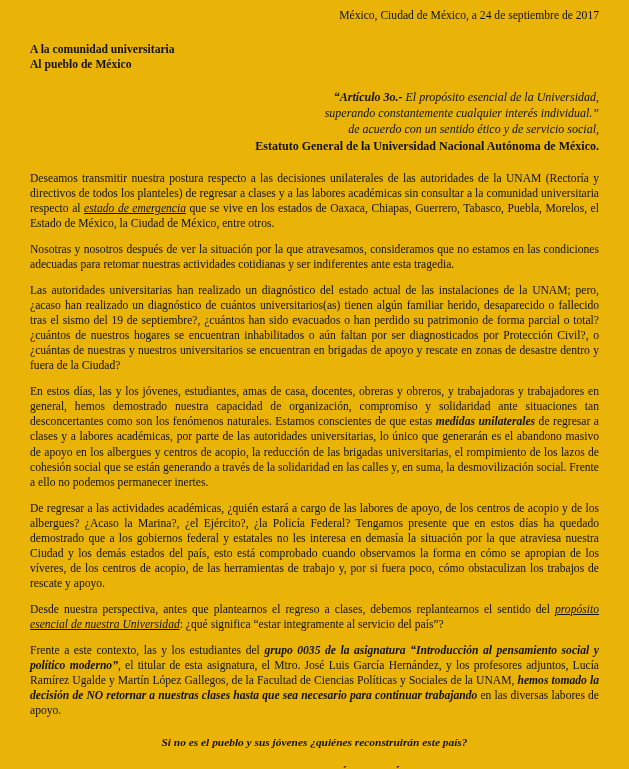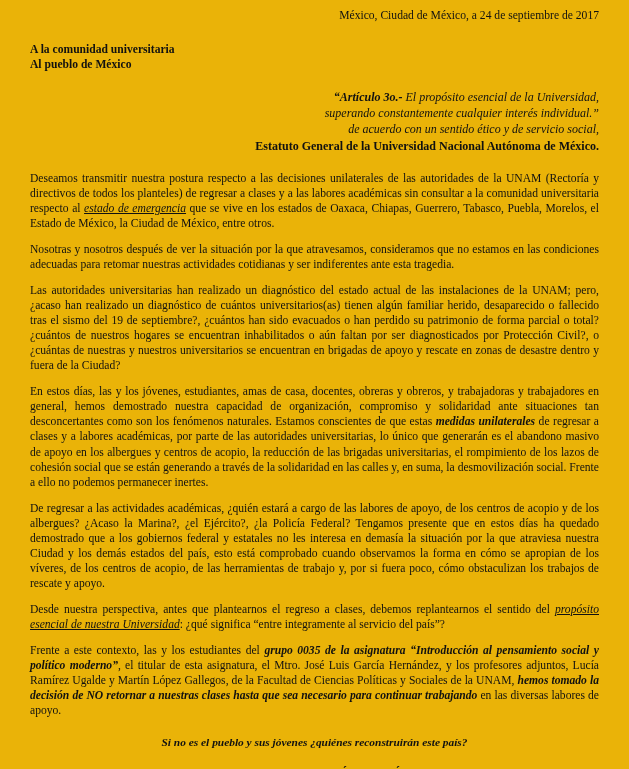--- a/index.html
+++ b/index.html
@@ -109,21 +109,21 @@
   <p class="body-par"><span>Deseamos transmitir nuestra postura respecto a las decisiones unilaterales de las autoridades de la UNAM (Rectoría y directivos de todos los planteles) de regresar a clases y a las labores académicas sin consultar a la comunidad universitaria respecto al </span><span class="em">estado de emergencia</span><span> que se vive en los estados de Oaxaca, Chiapas, Guerrero, Tabasco, Puebla, Morelos, el Estado de México, la Ciudad de México, entre otros.</span></p>
 
   <p class="body-par">Nosotras y nosotros después de ver la situación por la que atravesamos, consideramos que no estamos en las condiciones adecuadas para retomar nuestras actividades cotidianas y ser indiferentes ante esta tragedia.</p>
 
   <p class="body-par">Las autoridades universitarias han realizado un diagnóstico del estado actual de las instalaciones de la UNAM; pero, ¿acaso han realizado un diagnóstico de cuántos universitarios(as) tienen algún familiar herido, desaparecido o fallecido tras el sismo del 19 de septiembre?, ¿cuántos han sido evacuados o han perdido su patrimonio de forma parcial o total? ¿cuántos de nuestros hogares se encuentran inhabilitados o aún faltan por ser diagnosticados por Protección Civil?, o ¿cuántas de nuestras y nuestros universitarios se encuentran en brigadas de apoyo y rescate en zonas de desastre dentro y fuera de la Ciudad?</p>
 
   <p class="body-par"><span>En estos días, las y los jóvenes, estudiantes, amas de casa, docentes, obreras y obreros, y trabajadoras y trabajadores en general, hemos demostrado nuestra capacidad de organización, compromiso y solidaridad ante situaciones tan desconcertantes como son los fenómenos naturales. Estamos conscientes de que estas </span><span class="bold">medidas unilaterales</span><span> de regresar a clases y a labores académicas, por parte de las autoridades universitarias, lo único que generarán es el abandono masivo de apoyo en los albergues y centros de acopio, la reducción de las brigadas universitarias, el rompimiento de los lazos de cohesión social que se están generando a través de la solidaridad en las calles y, en suma, la desmovilización social. Frente a ello no podemos permanecer inertes.</span></p>
 
   <p class="body-par">De regresar a las actividades académicas, ¿quién estará a cargo de las labores de apoyo, de los centros de acopio y de los albergues? ¿Acaso la Marina?, ¿el Ejército?, ¿la Policía Federal? Tengamos presente que en estos días ha quedado demostrado que a los gobiernos federal y estatales no les interesa en demasía la situación por la que atraviesa nuestra Ciudad y los demás estados del país, esto está comprobado cuando observamos la forma en cómo se apropian de los víveres, de los centros de acopio, de las herramientas de trabajo y, por si fuera poco, cómo obstaculizan los trabajos de rescate y apoyo.</p>
 
-  <p class="body-par"><span>Desde nuestra perspectiva, antes que plantearnos el regreso a clases, debemos replantearnos el sentido del </span><span class="em">propósito esencial de nuestra Universidad</span><span>: ¿qué significa “entre integramente al servicio del país”?</span></p>
+  <p class="body-par"><span>Desde nuestra perspectiva, antes que plantearnos el regreso a clases, debemos replantearnos el sentido del </span><span class="em">propósito esencial de nuestra Universidad</span><span>: ¿qué significa “estar integramente al servicio del país”?</span></p>
 
   <p class="body-par"><span>Frente a este contexto, las y los estudiantes del </span><span class="bold">grupo 0035 de la asignatura “Introducción al pensamiento social y político moderno”</span><span>, el titular de esta asignatura, el Mtro. José Luis García Hernández, y los profesores adjuntos, Lucía Ramírez Ugalde y Martín López Gallegos, de la Facultad de Ciencias Políticas y Sociales de la UNAM, </span><span class="bold">hemos tomado la decisión de NO retornar a nuestras clases hasta que sea necesario para continuar trabajando</span><span> en las diversas labores de apoyo.</span></p>
 
   <div class="closing">
     <p class="closing-question">Si no es el pueblo y sus jóvenes ¿quiénes reconstruirán este país?</p>
     <p class="closing-motto">POR MI RAZA HABLARÁ EL ESPÍRITU</p>
   </div>
 
 </div>
 

